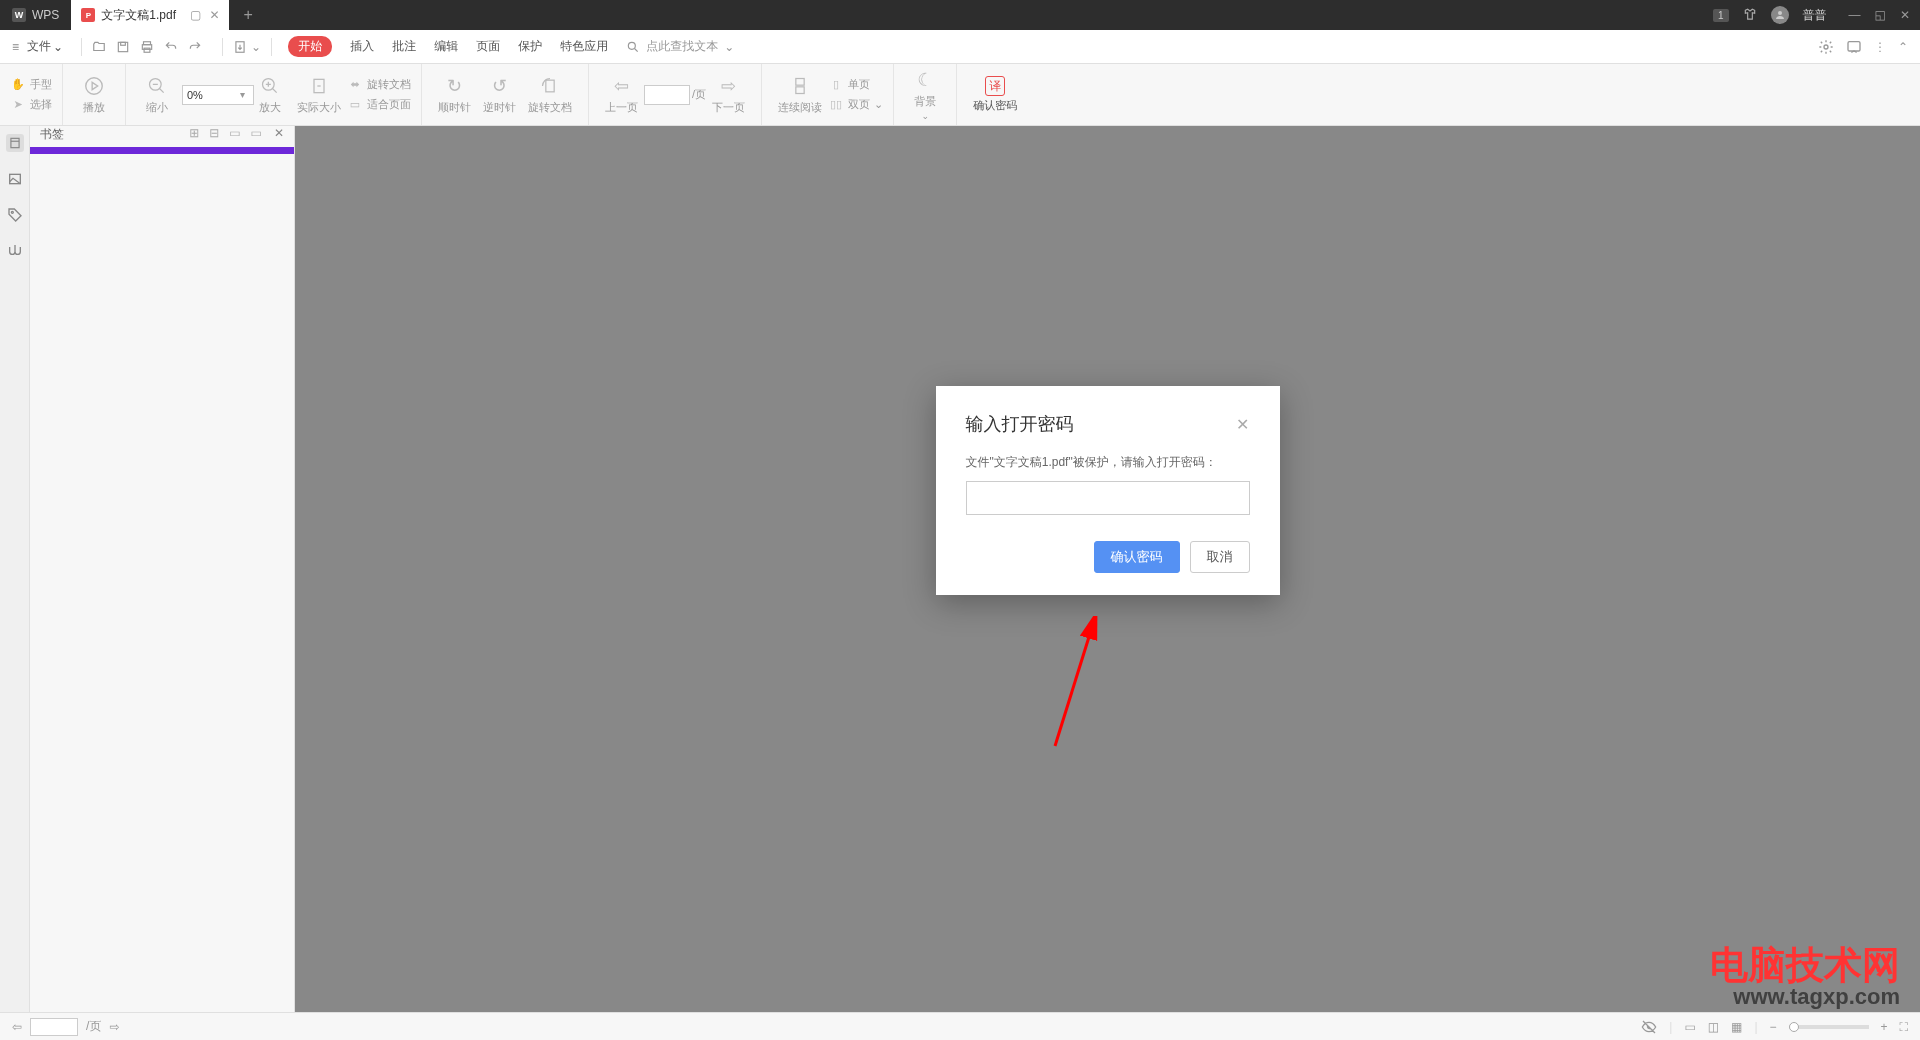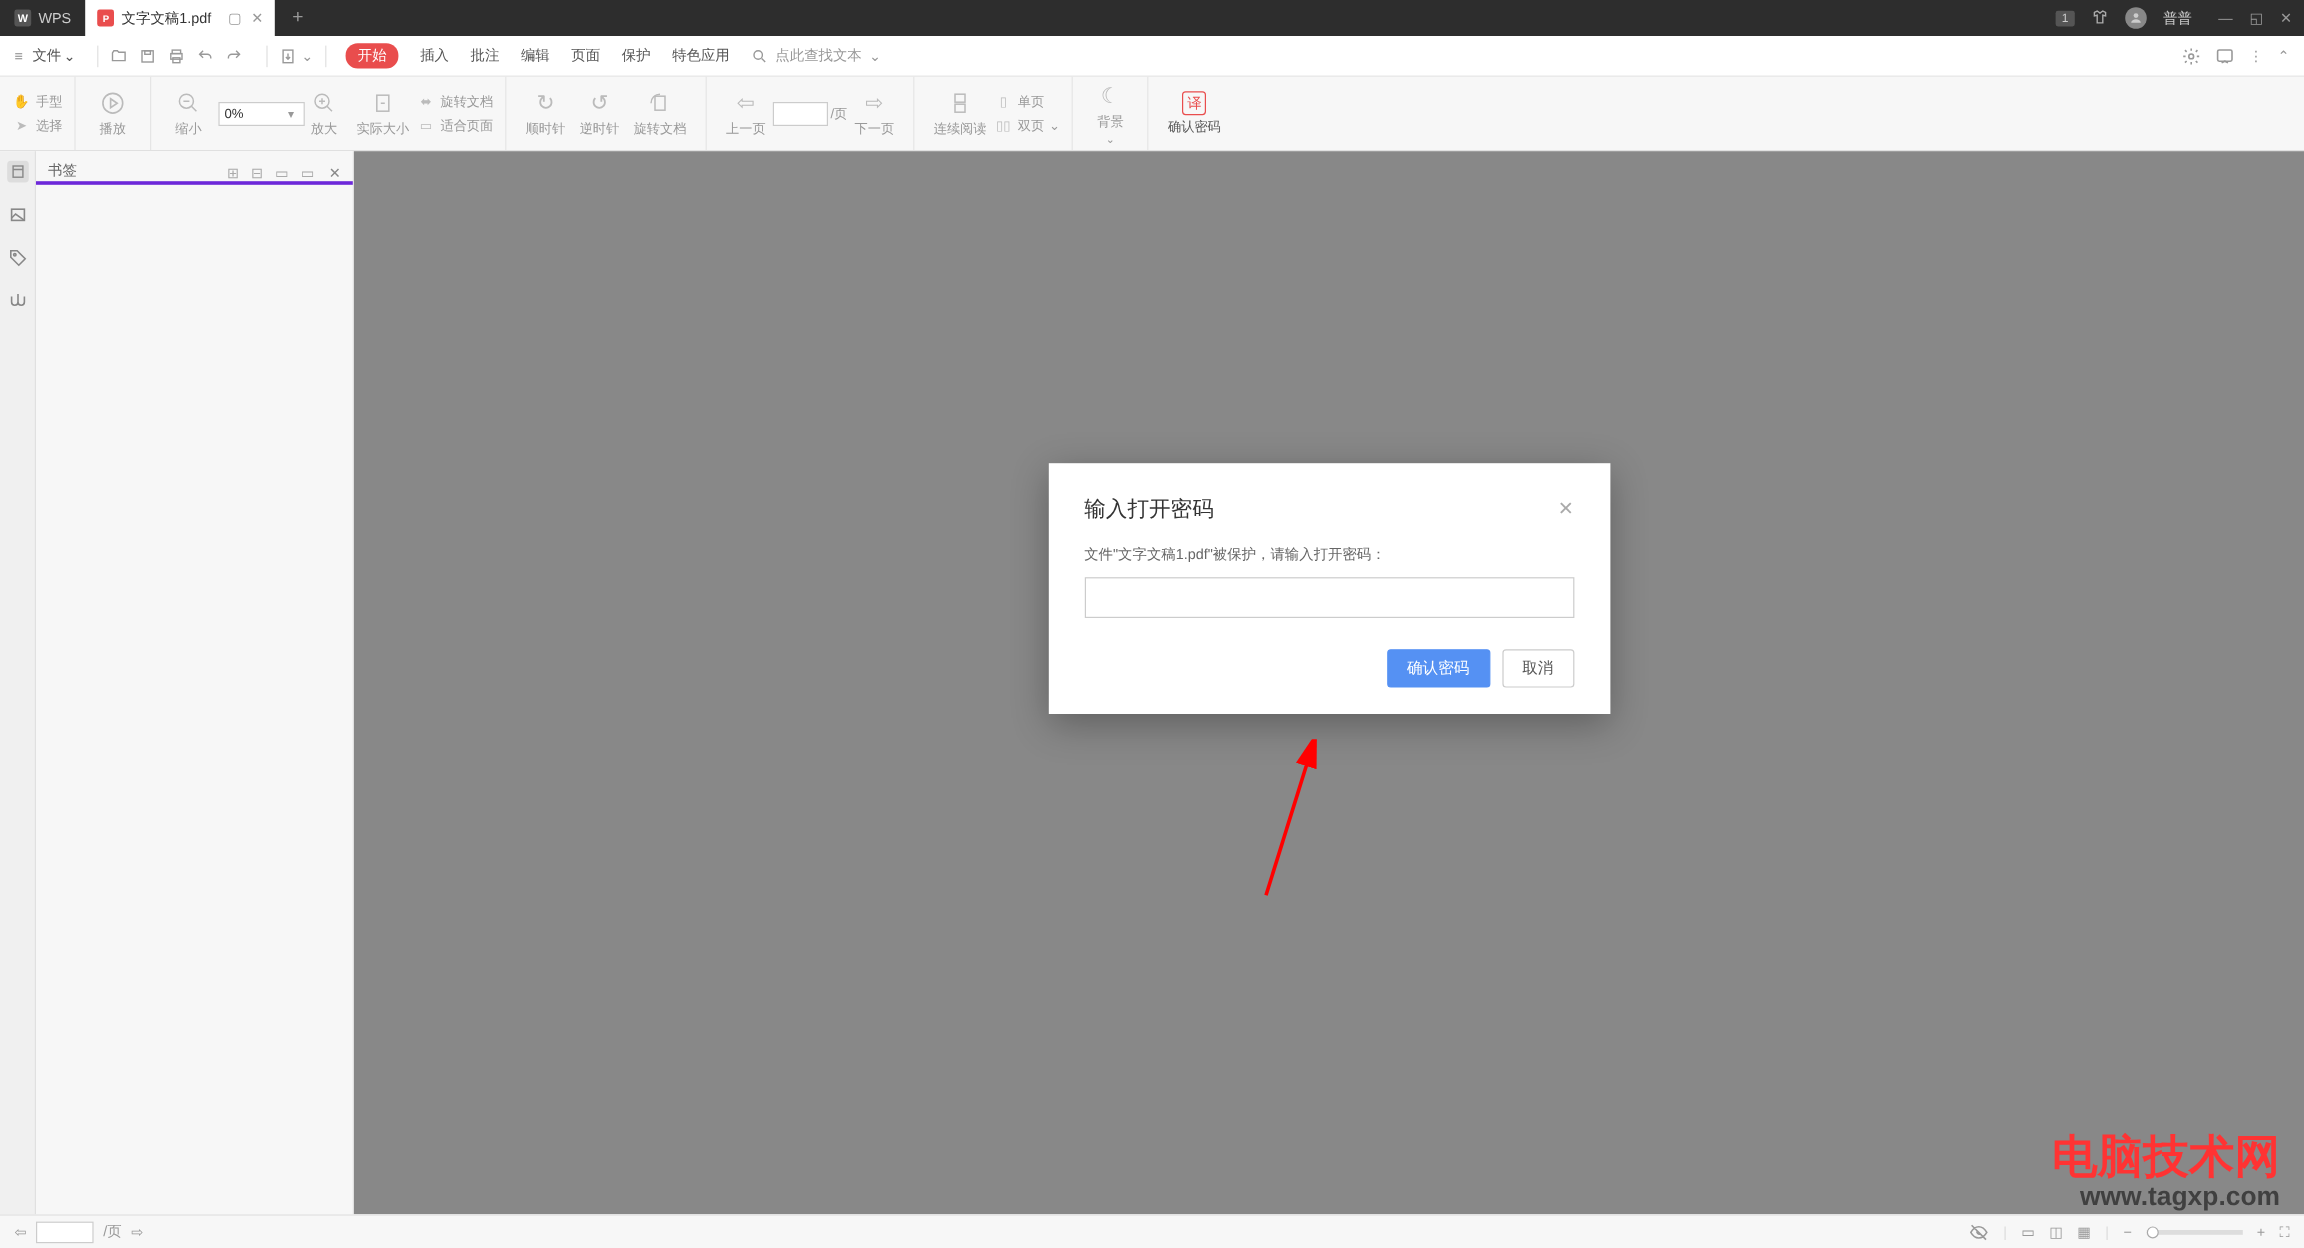--- a/index.html
+++ b/index.html
@@ -45,29 +45,29 @@
 .page-input { width: 46px; height: 20px; border: 1px solid #ccc; background: #fff; font-size: 11px; padding: 0 4px; }
 .tool-col.dark-label { color: #555; }
 .tool-col.dark-label .ico { color: #e94d4d; border: 1px solid #e94d4d; border-radius: 3px; width: 20px; height: 20px; font-size: 12px; }
 
 
 .main { display: flex; height: calc(100% - 30px - 34px - 62px - 28px); }
 .left-rail { width: 30px; background: #f0f0f0; border-right: 1px solid #e0e0e0; display: flex; flex-direction: column; align-items: center; padding-top: 8px; gap: 18px; color: #888; }
 .left-rail .ico { width: 18px; height: 18px; display: flex; align-items: center; justify-content: center; }
 .left-rail .ico.active { background: #ddd; border-radius: 3px; padding: 2px; }
 .side-panel { width: 265px; background: #f7f7f7; border-right: 1px solid #e0e0e0; }
-.side-header { height: 28px; display: flex; align-items: flex-end; padding: 0 10px; font-size: 12px; color: #666; border-bottom: 3px solid #6d28d9; }
+.side-header { height: 28px; display: flex; align-items: flex-start; padding: 0 10px; font-size: 12px; color: #666; border-bottom: 7px solid #6d28d9; }
 .side-header .title { flex: 0 0 auto; }
 .side-header .icons { margin-left: auto; display: flex; gap: 10px; color: #aaa; }
 .side-header .close { margin-left: 12px; color: #888; }
 .doc-area { flex: 1; background: #888888; position: relative; }
 
 
 .dialog-overlay { position: absolute; inset: 0; display: flex; align-items: flex-start; justify-content: center; }
-.dialog { margin-top: 260px; width: 468px; background: #fff; box-shadow: 0 8px 30px rgba(0,0,0,0.3); padding: 26px 30px 22px 30px; }
+.dialog { margin-top: 260px; width: 344px; background: #fff; box-shadow: 0 8px 30px rgba(0,0,0,0.3); padding: 26px 30px 22px 30px; }
 .dialog-head { display: flex; align-items: center; margin-bottom: 18px; }
 .dialog-title { font-size: 18px; color: #333; }
 .dialog-close { margin-left: auto; color: #aaa; font-size: 16px; cursor: pointer; }
 .dialog-msg { font-size: 12px; color: #666; margin-bottom: 10px; }
 .dialog-input { width: 100%; height: 34px; border: 1px solid #ccc; padding: 0 8px; font-size: 13px; }
 .dialog-btns { display: flex; justify-content: flex-end; gap: 10px; margin-top: 26px; }
 .btn { height: 32px; padding: 0 16px; font-size: 13px; border-radius: 3px; border: 1px solid #ccc; background: #fff; color: #555; cursor: pointer; }
 .btn.primary { background: #5591f3; border-color: #5591f3; color: #fff; }
 
 

